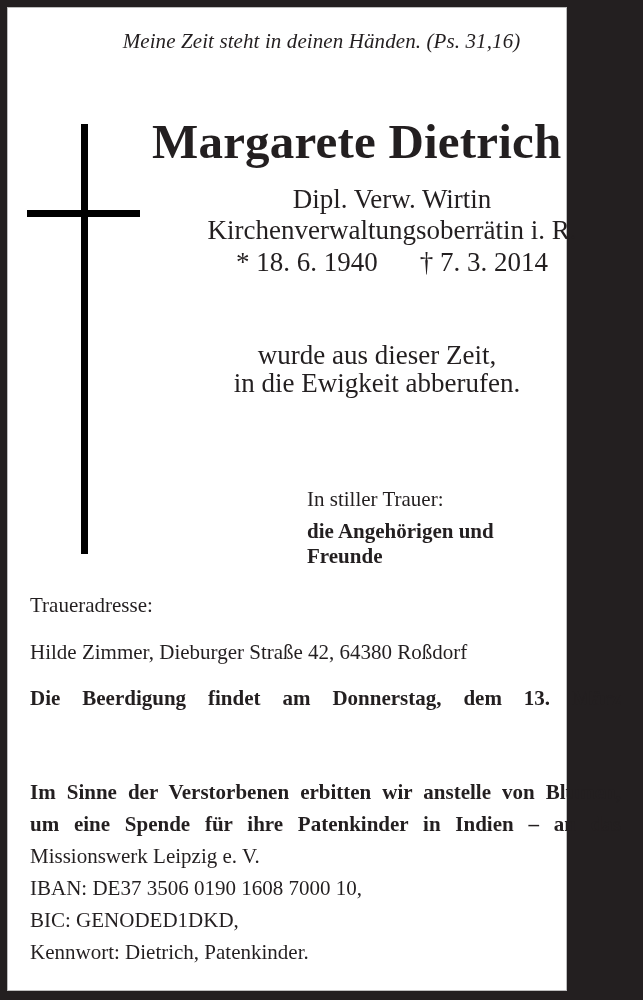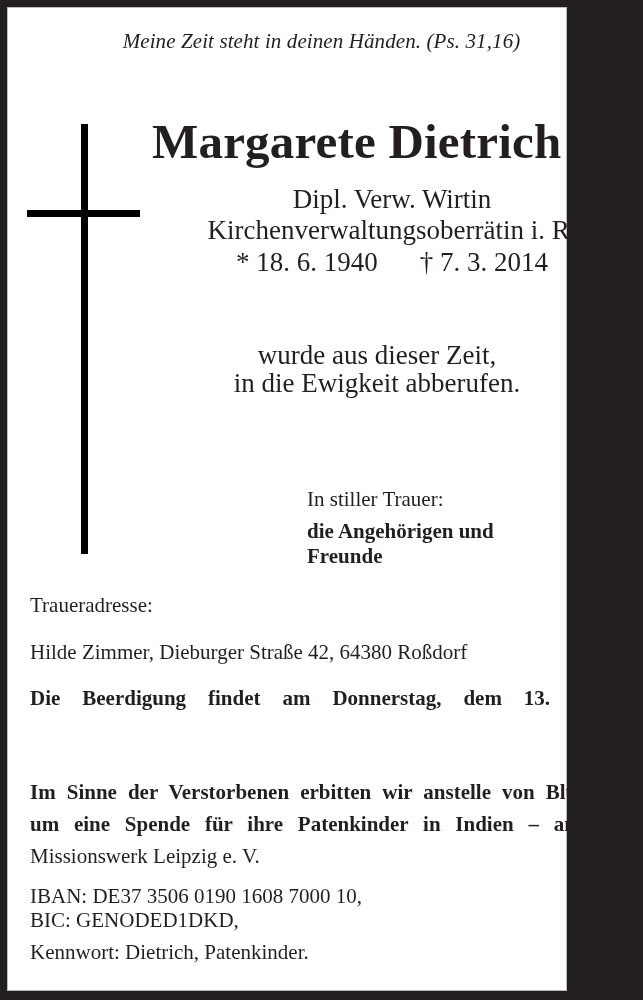--- a/index.html
+++ b/index.html
@@ -124,17 +124,17 @@
       <span>Die Beerdigung findet am Donnerstag, dem 13. März</span>
     </div>
 
   <div class="justify" style="top:805px;">
       <span>um eine Spende für ihre Patenkinder in Indien – an das</span>
     </div>
   <div class="justify" style="top:773px;">
       <span>Im Sinne der Verstorbenen erbitten wir anstelle von Blumen,</span>
     </div>
   <div class="line" style="top:837px;">Missionswerk Leipzig e. V.</div>
-  <div class="line" style="top:869px;margin-top:8px;">IBAN: DE37 3506 0190 1608 7000 10,</div>
+  <div class="line" style="top:869px;">IBAN: DE37 3506 0190 1608 7000 10,</div>
   <div class="line" style="top:901px;">BIC: GENODED1DKD,</div>
   <div class="line" style="top:933px;">Kennwort: Dietrich, Patenkinder.</div>
 
 </div>
 
 </body></html>

